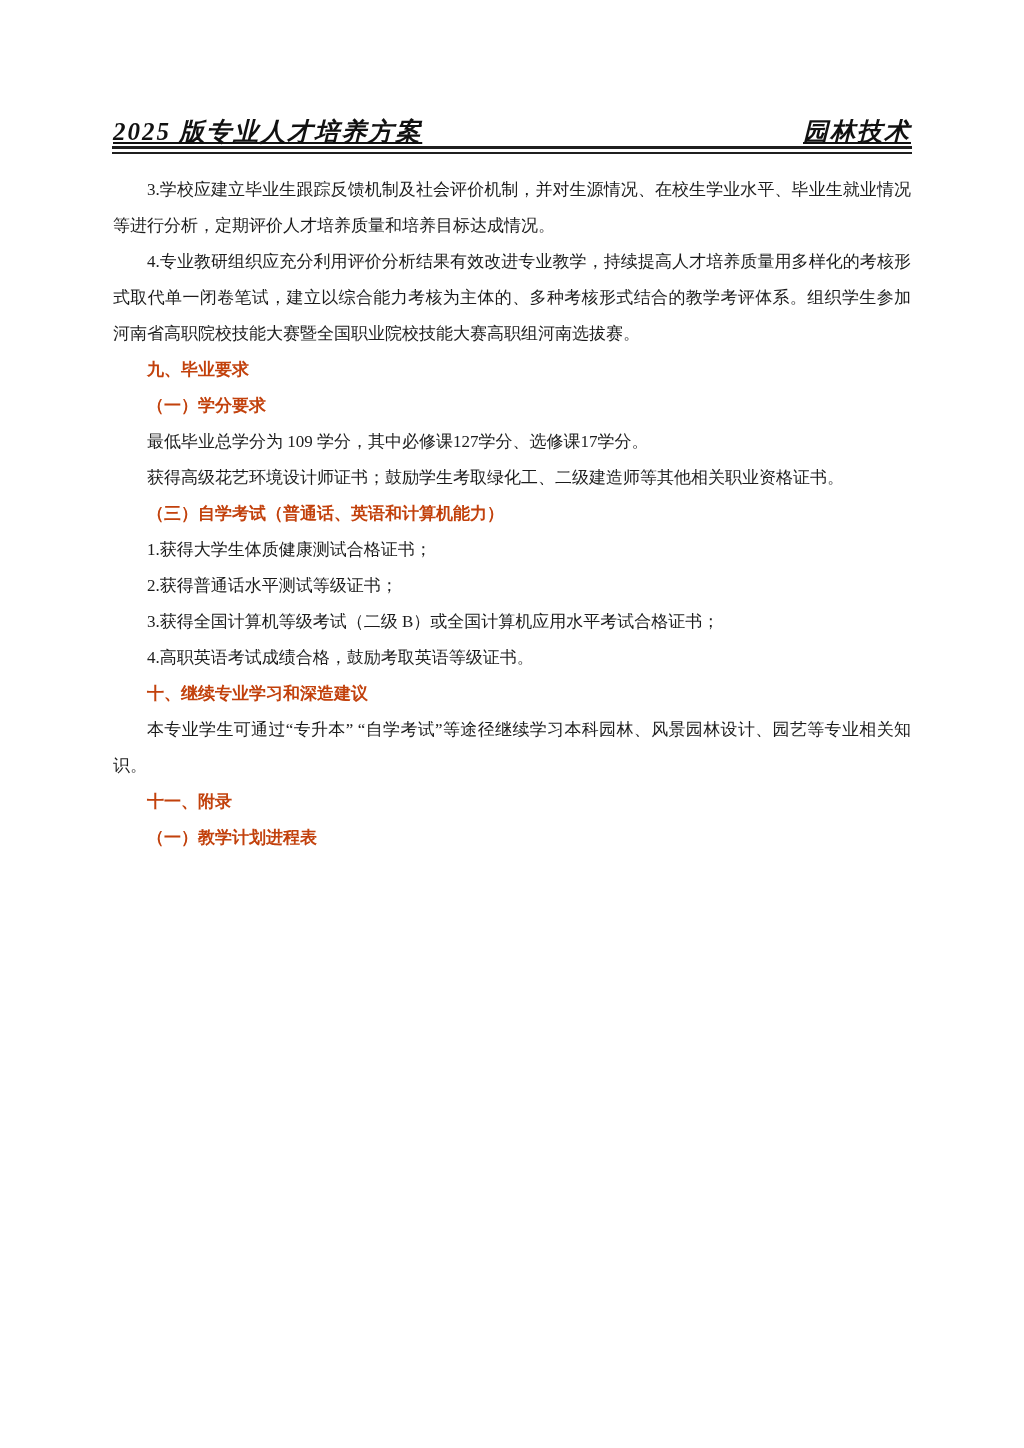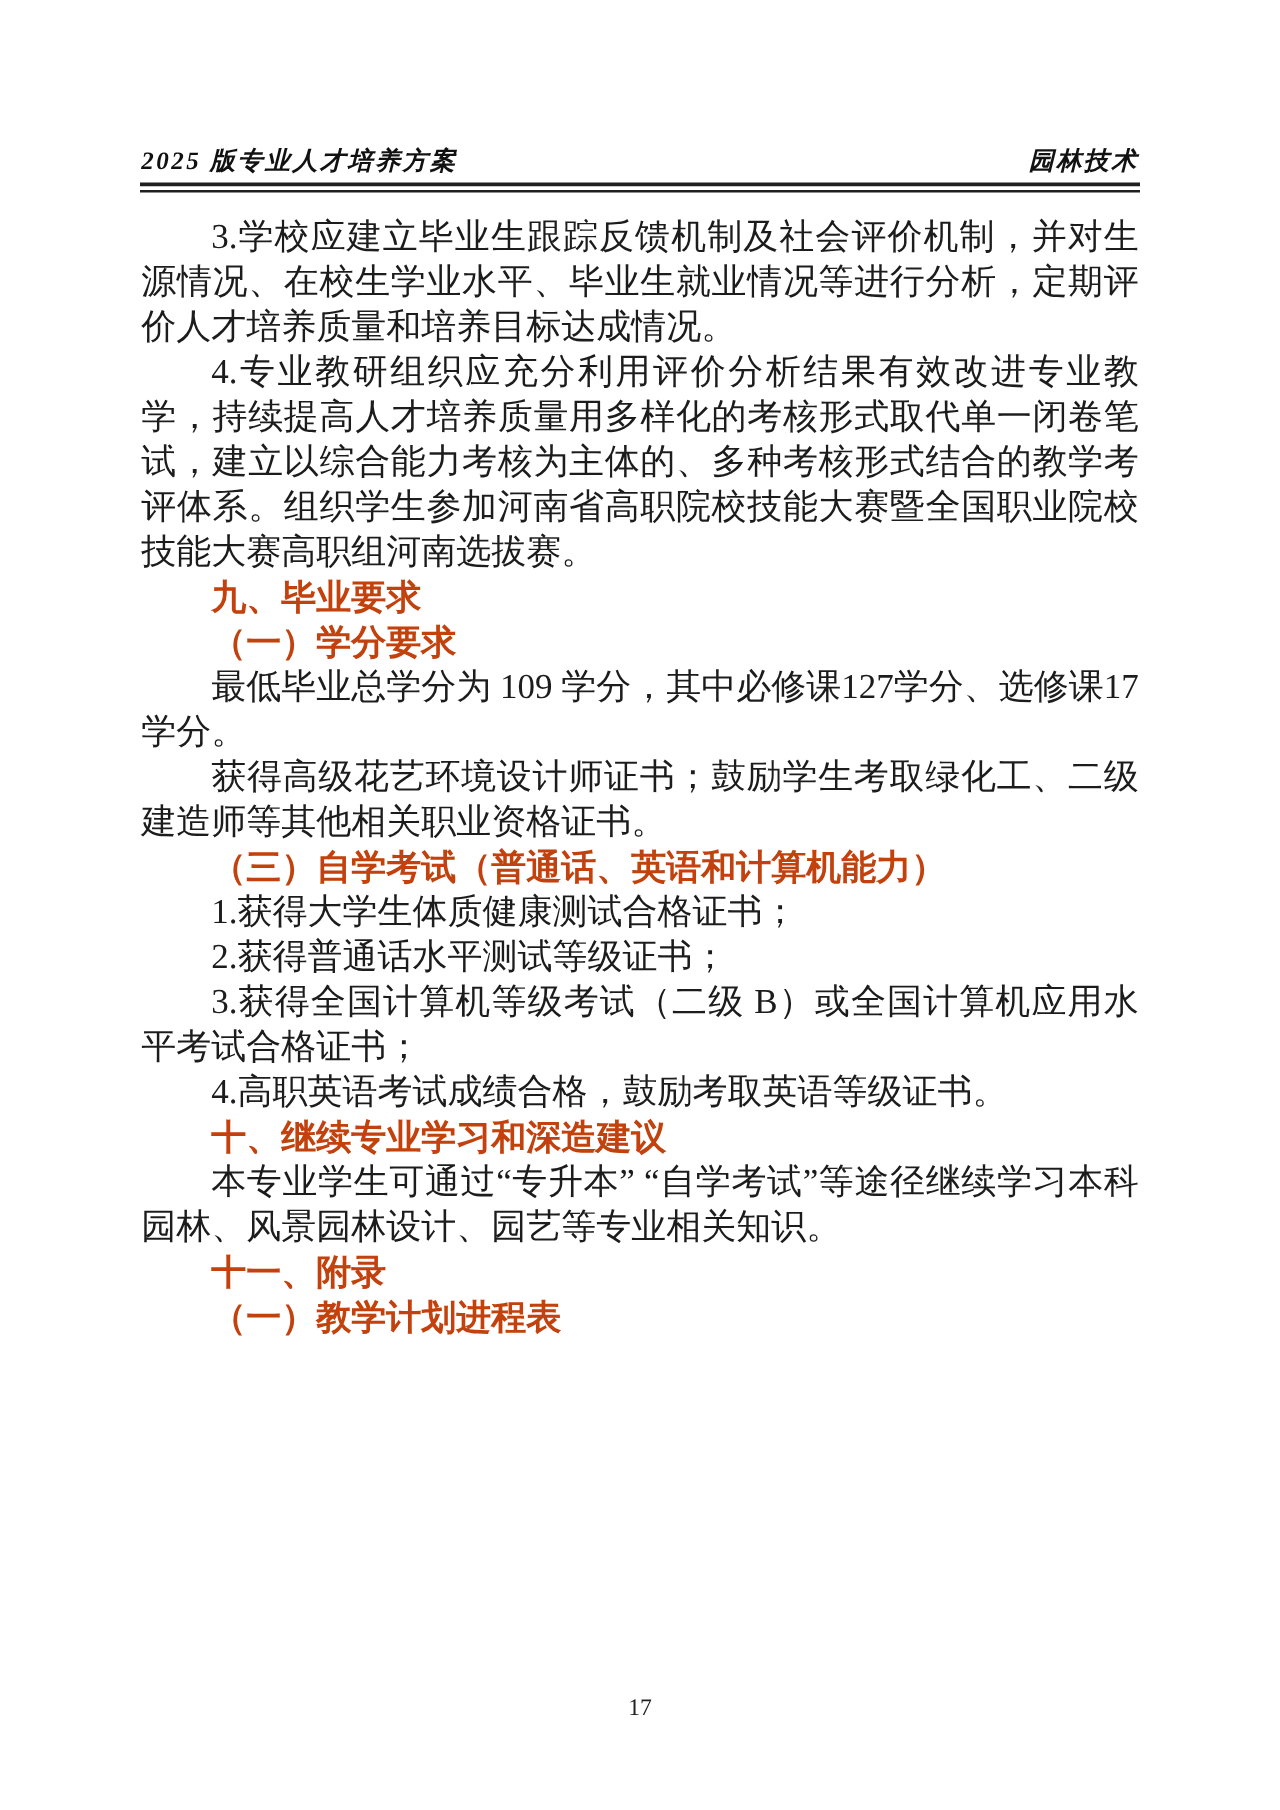--- a/index.html
+++ b/index.html
@@ -18,41 +18,42 @@
     margin: 0 auto;
   }
   .page-header {
     position: absolute;
     top: 115px;
     left: 113px;
     right: 113px;
     display: flex;
     justify-content: space-between;
     align-items: center;
-    font-size: 20px;
+    font-size: 25px;
     font-weight: bold;
     font-style: italic;
     color: #111111;
     letter-spacing: 2px;
+    text-decoration: underline;
   }
   .header-rule {
     position: absolute;
     top: 146px;
     left: 112px;
     right: 112px;
     height: 3px;
     border-top: 3px solid #1f1f1f;
     border-bottom: 2px solid #1f1f1f;
   }
   .doc-body {
     position: absolute;
     top: 172px;
     left: 113px;
     right: 113px;
-    font-size: 28px;
+    font-size: 17px;
     line-height: 36px;
     text-align: justify;
   }
   .doc-body p {
     margin: 0;
     padding: 0;
     text-indent: 2em;
   }
   .doc-body p.heading {
     font-family: "Liberation Sans", "DejaVu Sans", sans-serif;
@@ -93,17 +94,14 @@
     <p class="para">1.获得大学生体质健康测试合格证书；</p>
     <p class="para">2.获得普通话水平测试等级证书；</p>
     <p class="para">3.获得全国计算机等级考试（二级 B）或全国计算机应用水平考试合格证书；</p>
     <p class="para">4.高职英语考试成绩合格，鼓励考取英语等级证书。</p>
     <p class="heading">十、继续专业学习和深造建议</p>
     <p class="para">本专业学生可通过“专升本” “自学考试”等途径继续学习本科园林、风景园林设计、园艺等专业相关知识。</p>
     <p class="heading">十一、附录</p>
     <p class="heading">（一）教学计划进程表</p>
   </div>
 
-  <div class="page-footer">
-    <span>17</span>
-  </div>
 
 </div>
 
 </body></html>

